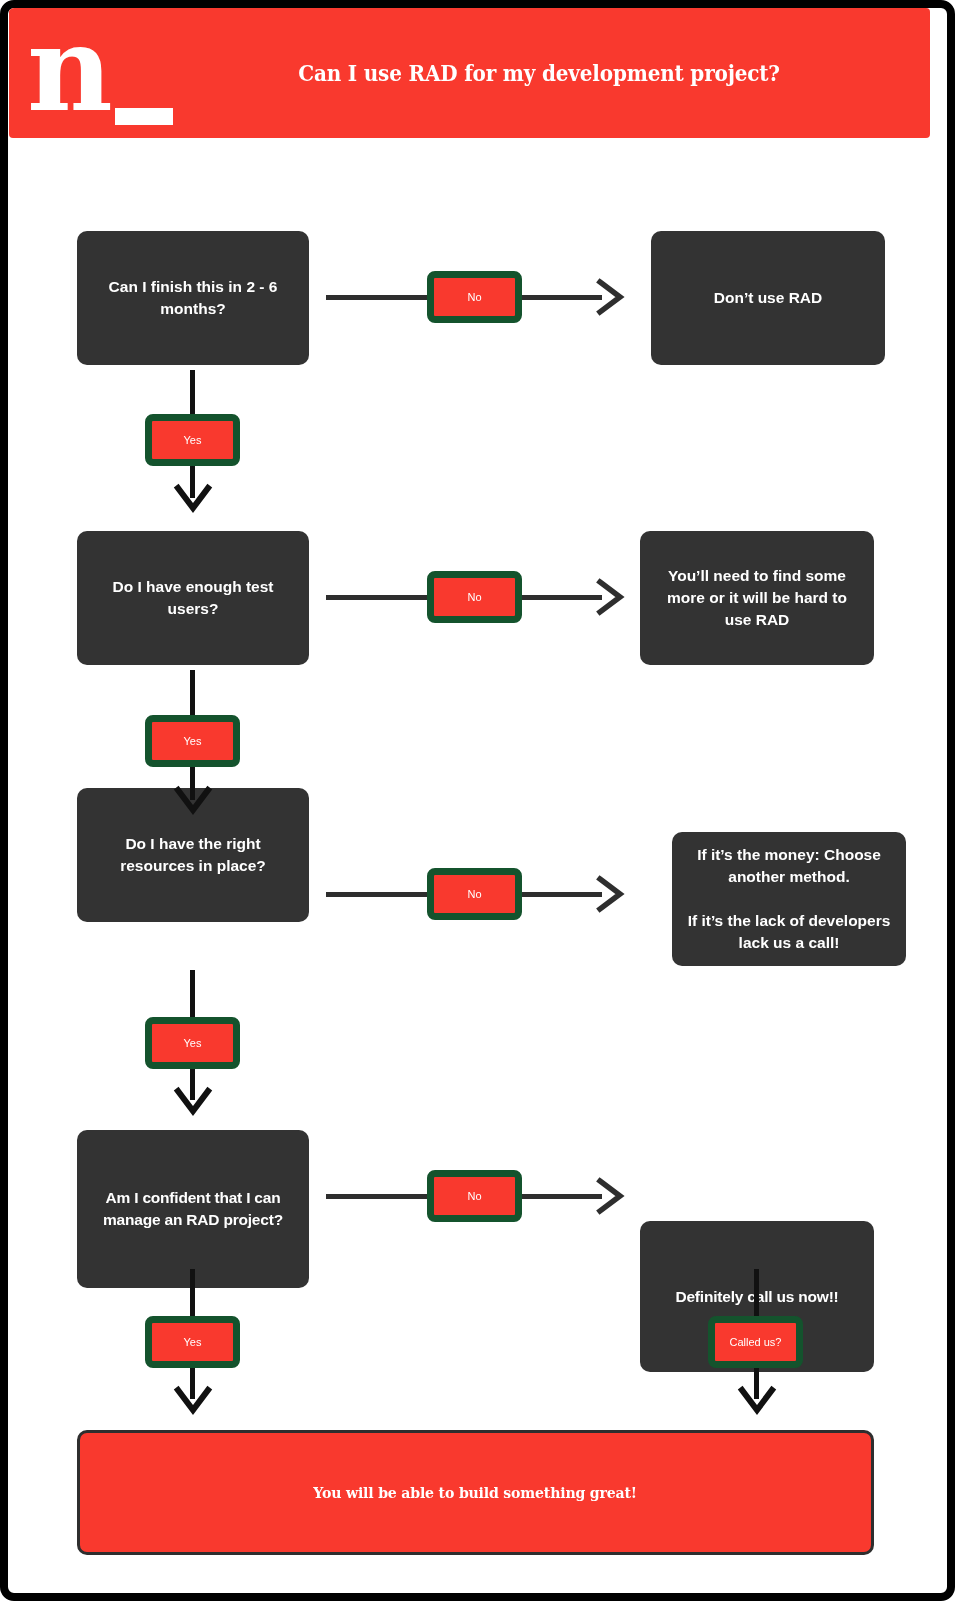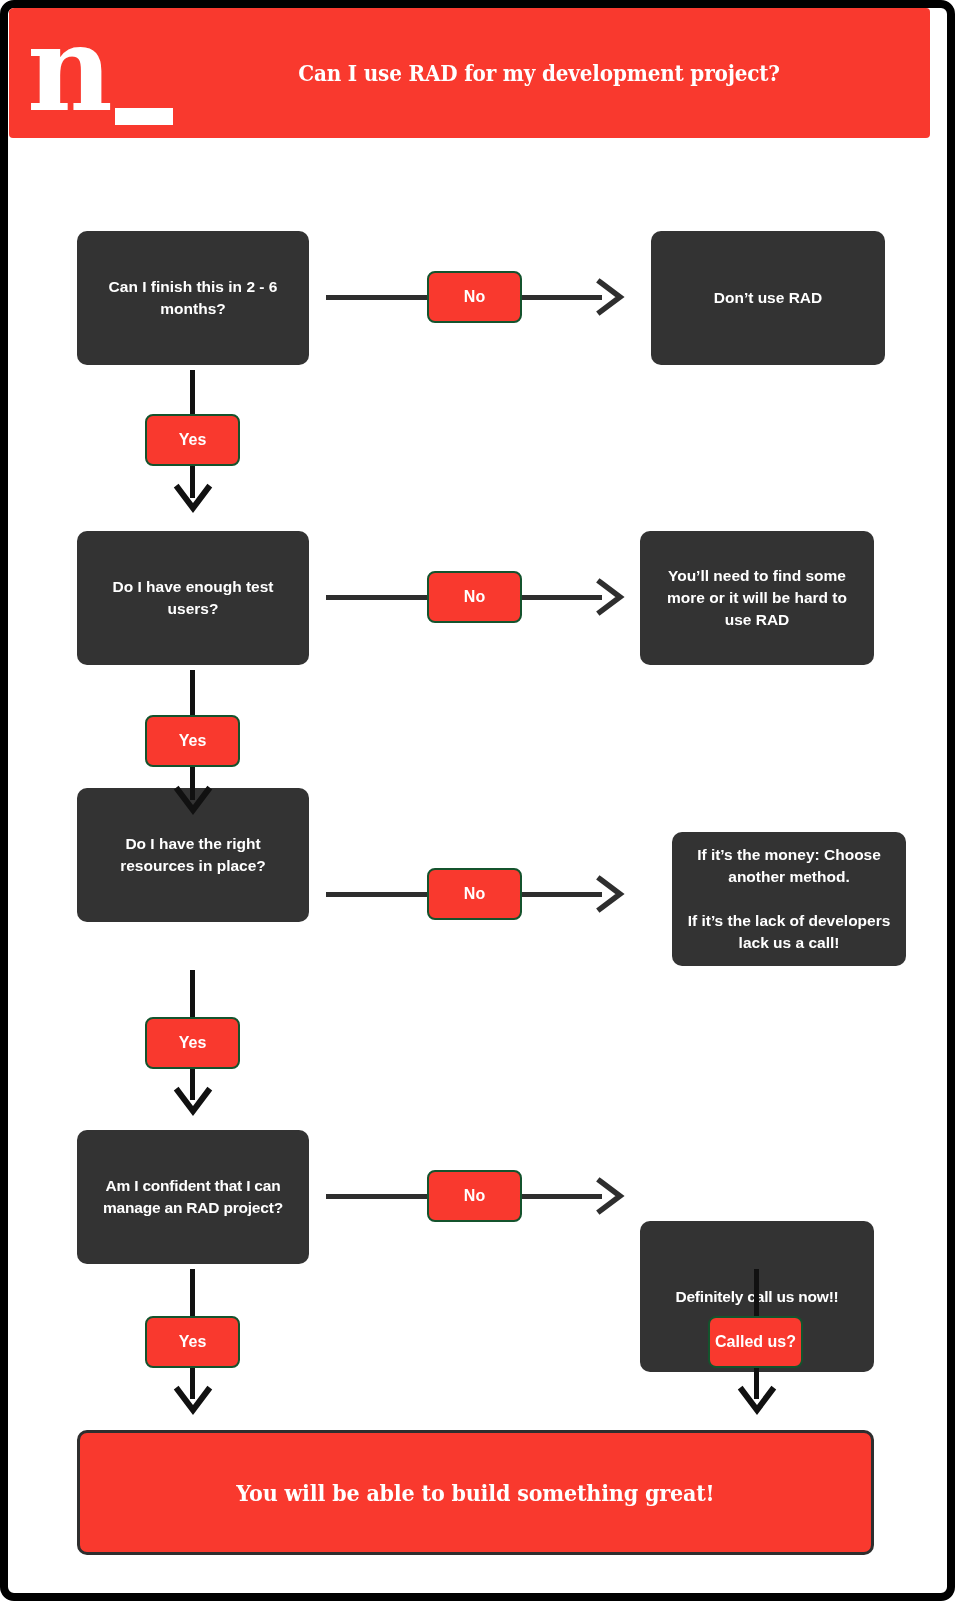--- a/index.html
+++ b/index.html
@@ -103,29 +103,29 @@
   }
   .node.condensed {
     font-size: 15.5px;
     letter-spacing: -0.2px;
   }
 
   
   .badge {
     position: absolute;
     background: #F9392E;
-    border: 2px solid #14532d;
+    border: 7px solid #14532d;
     border-radius: 8px;
     display: flex;
     align-items: center;
     justify-content: center;
     box-sizing: border-box;
     color: #ffffff;
-    font-weight: 700;
-    font-size: 16px;
+    font-weight: 400;
+    font-size: 11px;
     white-space: nowrap;
     z-index: 5;
   }
 
   
   .hline {
     position: absolute;
     height: 5px;
     background: #2E2E2E;
     z-index: 1;
@@ -151,21 +151,21 @@
     background: #F9392E;
     border: 3px solid #2E2E2E;
     border-radius: 10px;
     display: flex;
     align-items: center;
     justify-content: center;
     box-sizing: border-box;
     color: #ffffff;
     font-family: "DejaVu Serif", serif;
     font-weight: 700;
-    font-size: 22px;
+    font-size: 15px;
     letter-spacing: -0.2px;
     transform: none;
   }
   .footer-banner span { transform: scaleX(0.94); display:inline-block; }
 </style>
 </head>
 <body>
 
 <div id="page">
 
@@ -221,21 +221,21 @@
     <p>If it’s the money: Choose another method.</p>
     <p class="gap-above">If it’s the lack of developers lack us a call!</p>
   </div>
 
   <div class="vline" style="left:182px; top:962px; height:130px;"></div>
   <div class="badge" style="left:137px; top:1009px; width:95px; height:52px;">Yes</div>
   <svg class="arrow-down" style="left:163px; top:1076px;" width="44" height="36" viewBox="0 0 44 36">
     <polyline points="7,7 22,27 37,7" fill="none" stroke="#111111" stroke-width="6" stroke-linecap="square" stroke-linejoin="miter"></polyline>
   </svg>
 
-  <div class="node condensed" style="left:69px; top:1122px; width:232px; height:134px;">Am I confident that I can manage an RAD project?</div>
+  <div class="node condensed" style="left:69px; top:1122px; width:232px; height:158px;">Am I confident that I can manage an RAD project?</div>
 
   <div class="hline" style="left:318px; top:1186px; width:104px;"></div>
   <div class="badge" style="left:419px; top:1162px; width:95px; height:52px;">No</div>
   <div class="hline" style="left:512px; top:1186px; width:82px;"></div>
   <svg class="arrow-right" style="left:586px; top:1167px;" width="34" height="42" viewBox="0 0 34 42">
     <polyline points="6,6 26,21 6,36" fill="none" stroke="#2E2E2E" stroke-width="5.5" stroke-linecap="square" stroke-linejoin="miter"></polyline>
   </svg>
   <div class="node condensed" style="left:632px; top:1170px; width:234px; height:151px;margin-top:43px;">Definitely call us now!!</div>
 
   <div class="vline" style="left:182px; top:1261px; height:130px;"></div>

